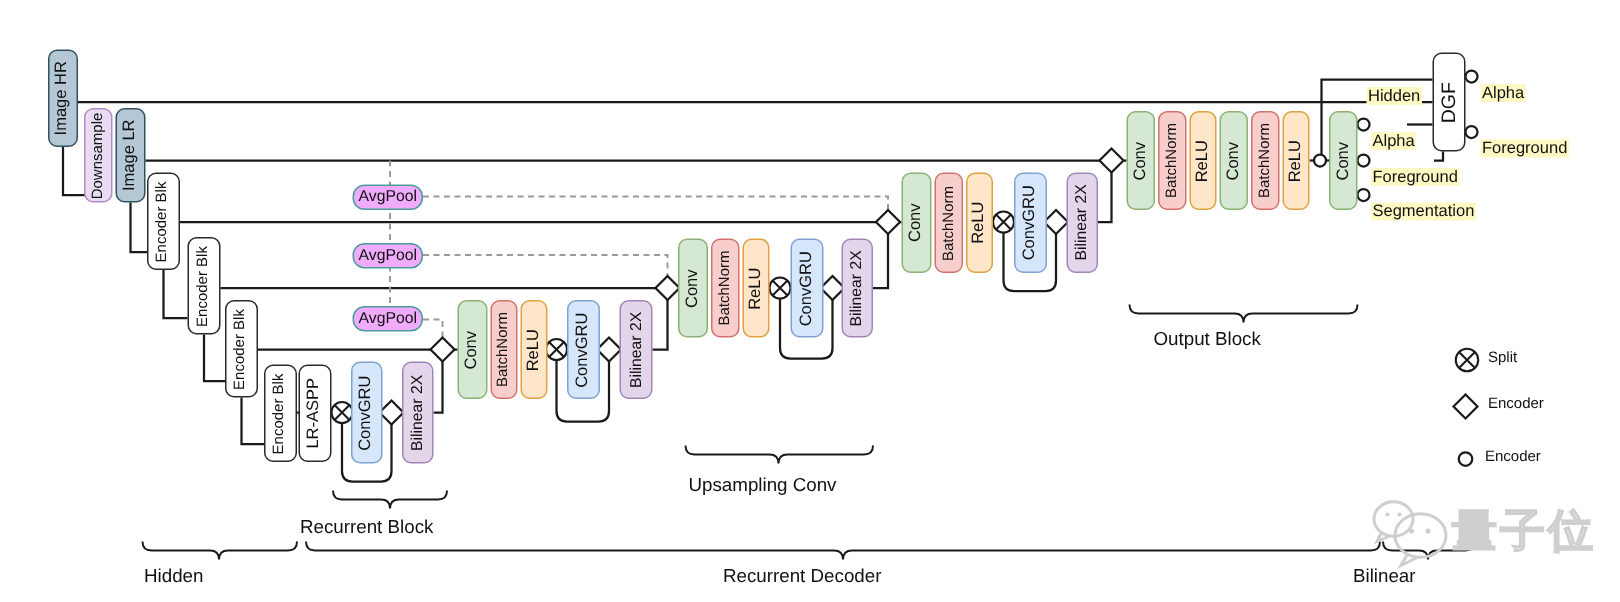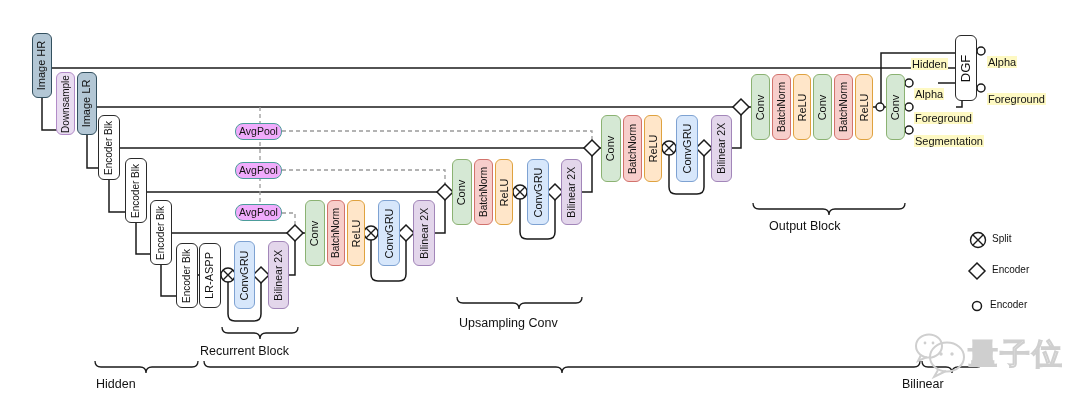--- a/index.html
+++ b/index.html
@@ -263,20 +263,21 @@
 <div class="lbl port" style="left:914px;top:77px">Alpha</div>
 <div class="lbl port" style="left:914px;top:101px">Foreground</div>
 <div class="lbl port" style="left:914px;top:124px">Segmentation</div>
 <div class="lbl port" style="left:987px;top:45px">Alpha</div>
 <div class="lbl port" style="left:987px;top:82px">Foreground</div>
 
 <div class="lbl ctr" style="left:200px;top:344px;width:120px">Recurrent Block</div>
 <div class="lbl ctr" style="left:459px;top:316px;width:120px">Upsampling Conv</div>
 <div class="lbl ctr" style="left:769px;top:219px;width:120px">Output Block</div>
 <div class="lbl ctr" style="left:96px;top:377px;width:100px">Hidden</div>
+<div class="lbl ctr" style="left:482px;top:377px;width:160px">Recurrent Decoder</div>
 <div class="lbl ctr" style="left:902px;top:377px;width:100px">Bilinear</div>
 
 <div class="lbl legend-lbl" style="left:992px;top:233px">Split</div>
 <div class="lbl legend-lbl" style="left:992px;top:264px">Encoder</div>
 <div class="lbl legend-lbl" style="left:990px;top:299px">Encoder</div>
 
 <div class="wm-text" style="left:968px;top:334px">量子位</div>
 
 </div>
 

